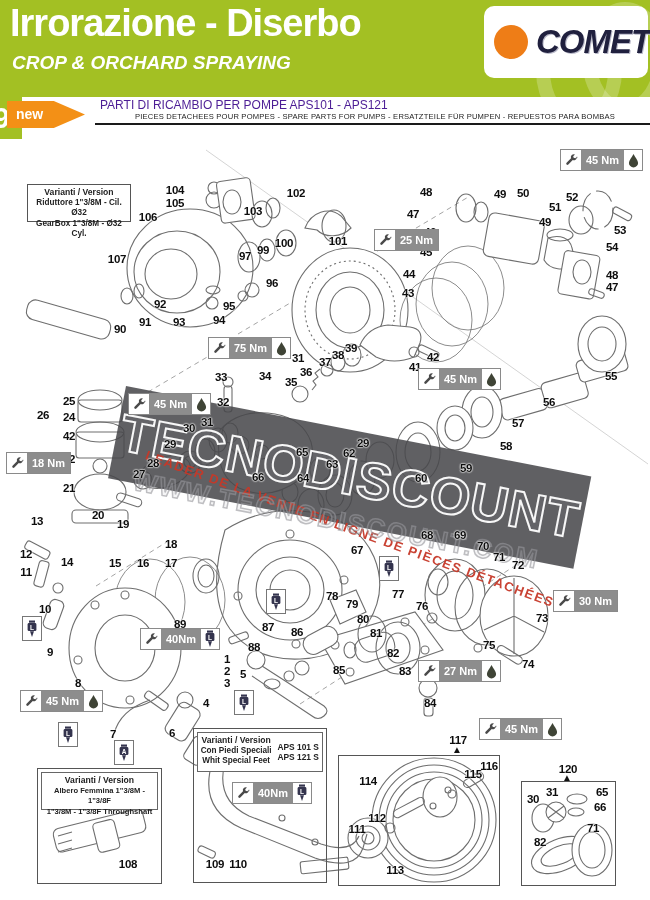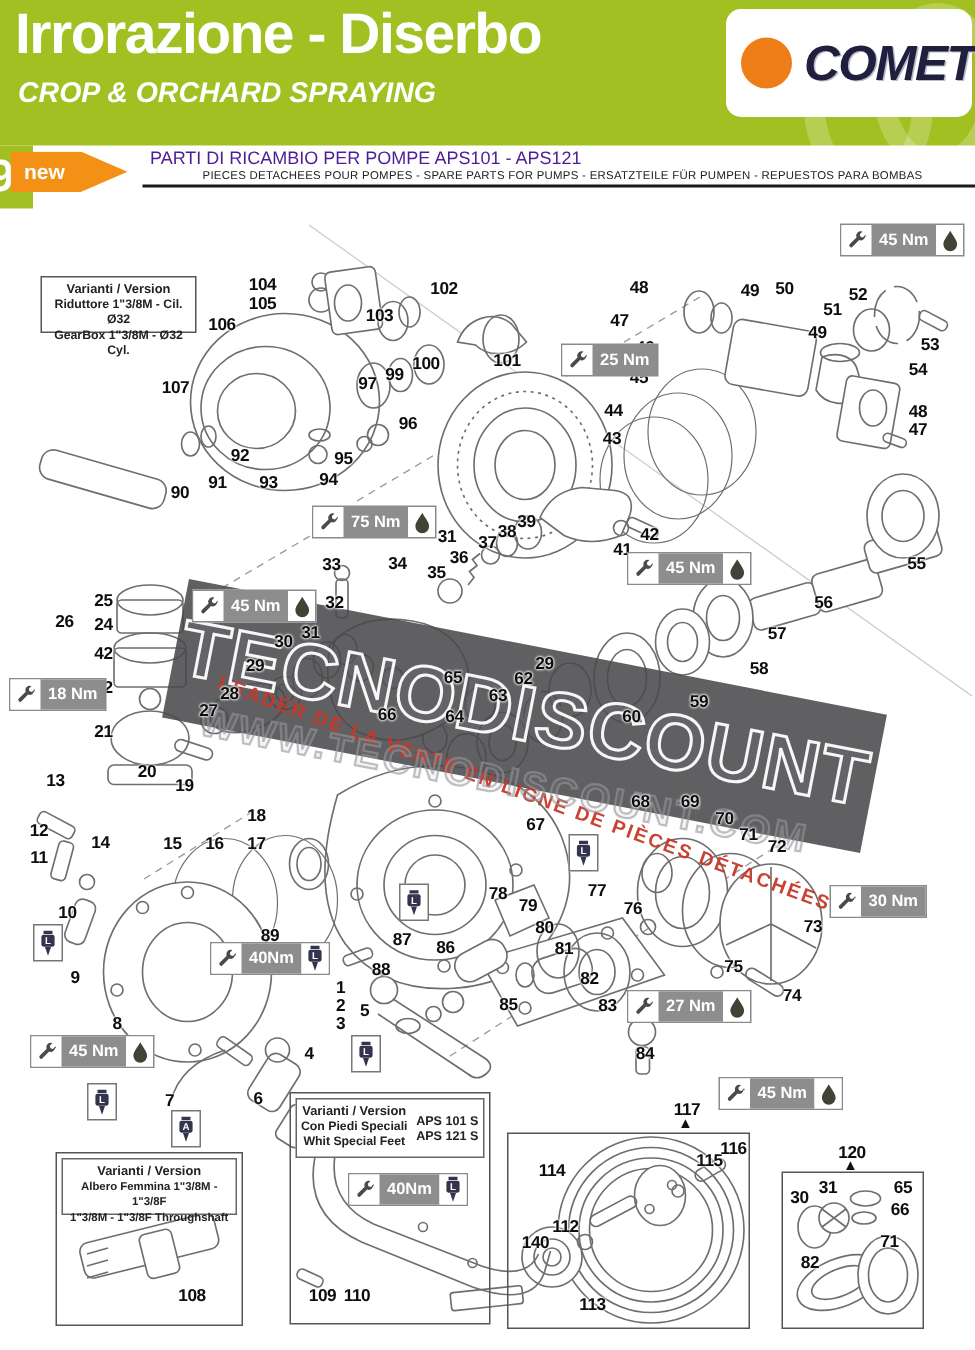--- a/index.html
+++ b/index.html
@@ -455,21 +455,21 @@
       <div class="co" style="left: 352px; top: 604px;">79</div>
       <div class="co" style="left: 363px; top: 619px;">80</div>
       <div class="co" style="left: 376px; top: 633px;">81</div>
       <div class="co" style="left: 393px; top: 653px;">82</div>
       <div class="co" style="left: 405px; top: 671px;">83</div>
       <div class="co" style="left: 398px; top: 703px; margin-left: 32px;">84</div>
       <div class="co" style="left: 311px; top: 670px; margin-left: 28px;">85</div>
       <div class="co" style="left: 297px; top: 632px;">86</div>
       <div class="co" style="left: 268px; top: 627px;">87</div>
       <div class="co" style="left: 254px; top: 647px;">88</div>
-      <div class="co" style="left: 357px; top: 829px;">140</div>
+      <div class="co" style="left: 357px; top: 829px;">111</div>
       <div class="co" style="left: 377px; top: 818px;">112</div>
       <div class="co" style="left: 395px; top: 870px;">113</div>
       <div class="co" style="left: 368px; top: 781px;">114</div>
       <div class="co" style="left: 473px; top: 774px;">115</div>
       <div class="co" style="left: 489px; top: 766px;">116</div>
       <div class="co" style="left: 458px; top: 740px;">117</div>
       <div class="co" style="left: 215px; top: 864px;">109</div>
       <div class="co" style="left: 238px; top: 864px;">110</div>
       <div class="co" style="left: 128px; top: 864px;">108</div>
       <div class="co" style="left: 568px; top: 769px;">120</div>

